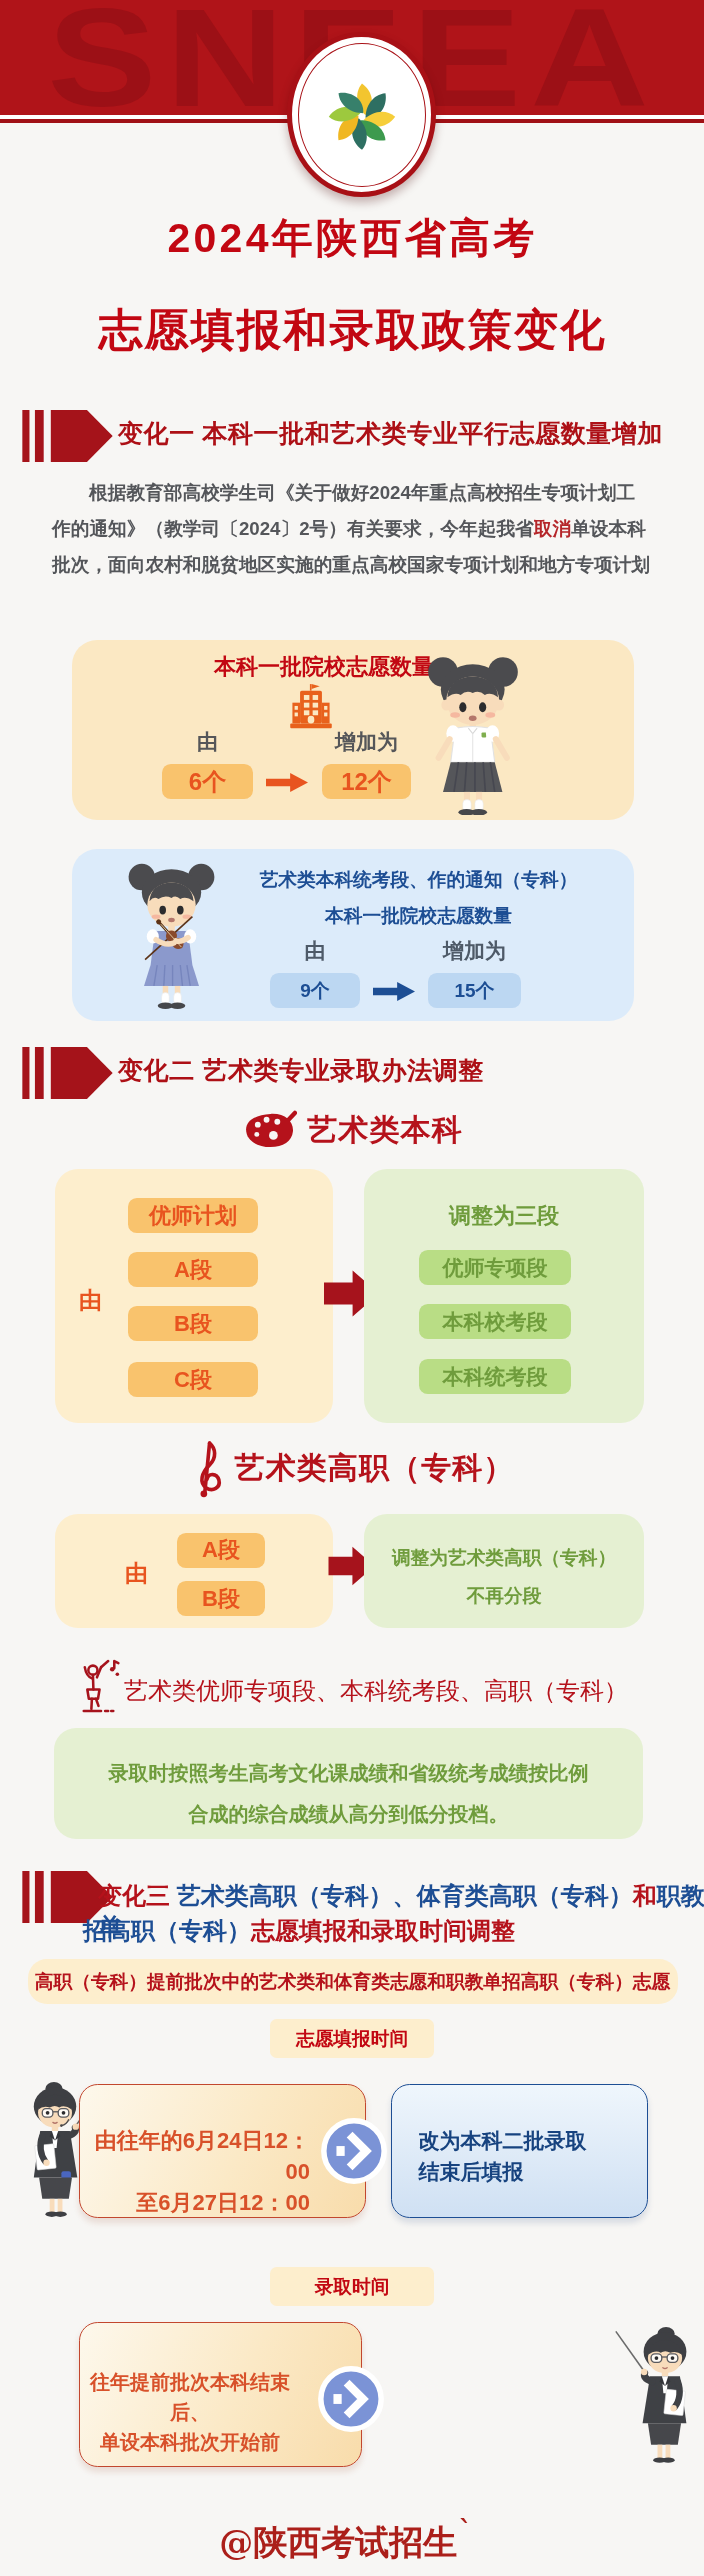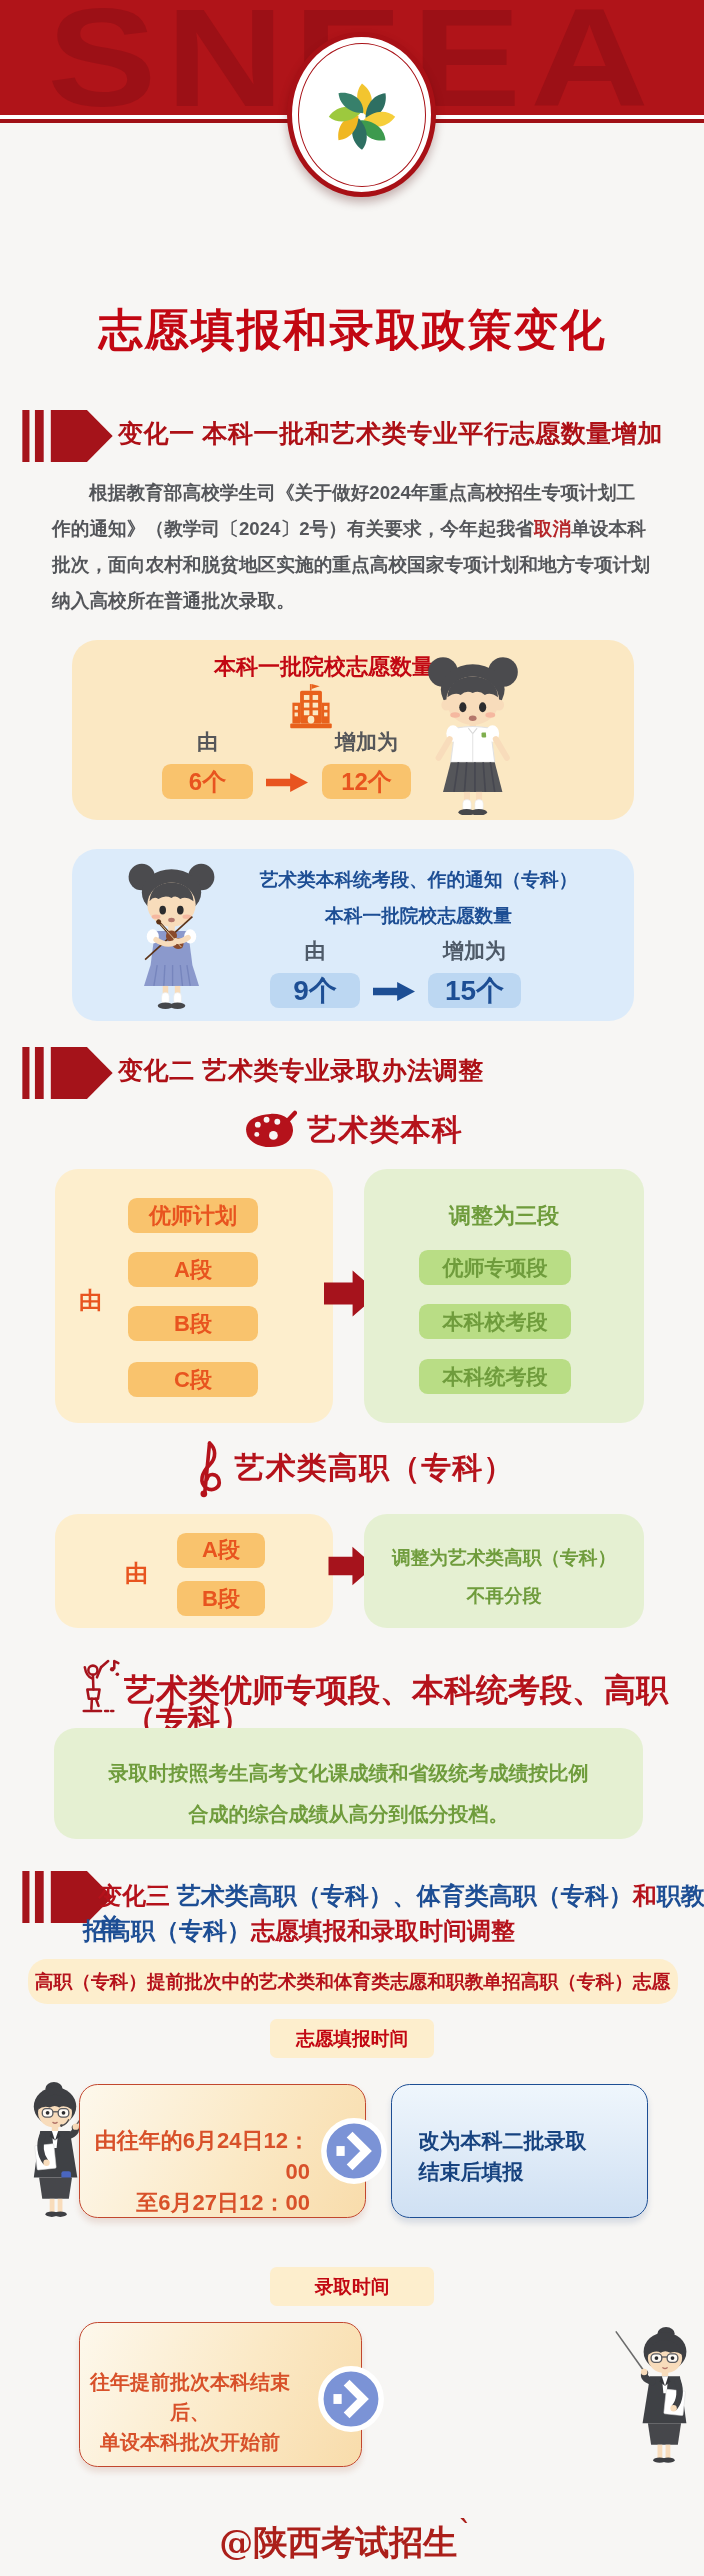--- a/index.html
+++ b/index.html
@@ -34,21 +34,21 @@
   .hl{color:#b5262a;}
 
   
   .flexc{display:flex;align-items:center;justify-content:center;}
   .card1{left:72px;top:640px;width:562px;height:180px;background:#fbe8c3;border-radius:25px;}
   .card2{left:72px;top:849px;width:562px;height:172px;background:#dcebfa;border-radius:25px;}
   .card-title-red{color:#c20712;font-size:22px;font-weight:800;text-align:center;padding-left:43px;}
   .lbl{font-size:21px;font-weight:800;text-align:center;}
   .lbl-gray{color:#555659;} .lbl-blue{color:#4e5a68;}
   .box-orange{background:#f9c36d;border-radius:8.8px;color:#e8541f;font-size:24px;font-weight:800;}
-  .box-blue{background:#bcd7f2;border-radius:8.8px;color:#1d4e94;font-size:28px;font-weight:800;}
+  .box-blue{background:#bcd7f2;border-radius:8.8px;color:#1d4e94;font-size:19px;font-weight:800;}
   .box-green{background:#b9dd85;border-radius:8.8px;color:#6f9c3c;font-size:21px;font-weight:800;}
   .box-orange2{background:#f9c36d;border-radius:8.8px;color:#e8541f;font-size:22px;font-weight:800;}
 
   .sub-row{left:0;width:705px;display:flex;align-items:center;justify-content:center;gap:10px;}
   .sub-title{font-size:30px;font-weight:900;color:#b5121b;letter-spacing:1.1px;}
 
   .art-left1{left:55px;top:1169px;width:278px;height:254px;background:#fdeecd;border-radius:23px;}
   .art-right1{left:364px;top:1169px;width:280px;height:254px;background:#e5f0d2;border-radius:23px;}
   .art-left2{left:55px;top:1514px;width:278px;height:114px;background:#fdeecd;border-radius:23px;}
   .art-right2{left:364px;top:1514px;width:280px;height:114px;background:#e5f0d2;border-radius:23px;}
@@ -115,36 +115,36 @@
         <g transform="rotate(270)">
             <path d="M0,-40 C14,-30 16,-12 4,-2 C-6,-12 -10,-28 0,-40 Z" fill="#9dc93e"></path>
           </g>
         <g transform="rotate(315)">
             <path d="M0,-40 C14,-30 16,-12 4,-2 C-6,-12 -10,-28 0,-40 Z" fill="#37806b"></path>
           </g>
       </g>
     </svg>
   </div>
 
+  <div class="abs title-main title1">2024年陕西省高考</div>
   <div class="abs title-main title2">志愿填报和录取政策变化</div>
 
   <svg class="abs marker" style="left:22px;top:410px" viewBox="0 0 165 95">
     <rect x="0" y="0" width="13" height="95" fill="#a5131a"></rect>
     <rect x="23" y="0" width="16" height="95" fill="#a5131a"></rect>
     <polygon points="52,0 118,0 165,47.5 118,95 52,95" fill="#a5131a"></polygon>
   </svg>
   <div class="abs sec-head" style="left:118px;top:417px">变化一 本科一批和艺术类专业平行志愿数量增加</div>
 
   <div class="abs para">
     <div class="indent">根据教育部高校学生司《关于做好2024年重点高校招生专项计划工</div>
     <div>
       <span>作的通知》（教学司〔2024〕2号）有关要求，今年起我省</span><span class="hl">取消</span><span>单设本科</span>
     </div>
     <div>批次，面向农村和脱贫地区实施的重点高校国家专项计划和地方专项计划</div>
-    <div>纳入高校所在普通批次录取。</div>
   </div>
 
   <div class="abs card1">
     <div class="abs card-title-red" style="left:0;top:12px;width:418px">本科一批院校志愿数量</div>
     <svg class="abs" style="left:216px;top:43px" width="46" height="47" viewBox="0 0 84 86">
       <g fill="#e8611c">
         <rect x="40" y="2" width="3" height="12"></rect>
           <polygon points="43,2 58,6 43,11"></polygon>
         <rect x="22" y="14" width="40" height="60" rx="3"></rect>
         <rect x="8" y="36" width="14" height="38"></rect>
@@ -337,21 +337,21 @@
       <path d="M34,80 L33,100"></path>
         <path d="M42,80 L47,94"></path>
       <path d="M18,104 L52,104"></path>
         <path d="M60,104 L66,104"></path>
         <path d="M72,104 L76,104"></path>
       <path d="M78,20 L78,6 L86,10"></path>
     </g>
     <circle cx="74" cy="22" r="4.5" fill="#a6131c"></circle>
       <circle cx="84" cy="32" r="3.5" fill="#a6131c"></circle>
   </svg>
-  <div class="abs" style="left:124px;top:1676px;font-size:32px;font-weight:700;color:#b5121b;line-height:29px">艺术类优师专项段、本科统考段、高职（专科）</div>
+  <div class="abs" style="left:124px;top:1676px;font-size:24px;font-weight:400;color:#b5121b;line-height:29px">艺术类优师专项段、本科统考段、高职（专科）</div>
 
   <div class="abs note-card">
     <div class="abs note-line" style="left:0;top:33px">录取时按照考生高考文化课成绩和省级统考成绩按比例</div>
     <div class="abs note-line" style="left:0;top:74px">合成的综合成绩从高分到低分投档。</div>
   </div>
 
   <svg class="abs marker" style="left:22px;top:1871px" viewBox="0 0 165 95">
     <rect x="0" y="0" width="13" height="95" fill="#a5131a"></rect>
     <rect x="23" y="0" width="16" height="95" fill="#a5131a"></rect>
     <polygon points="52,0 118,0 165,47.5 118,95 52,95" fill="#a5131a"></polygon>

